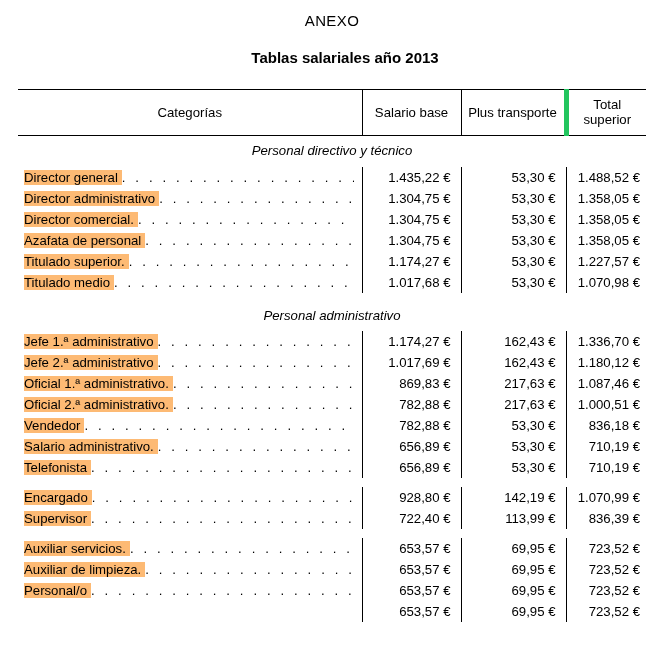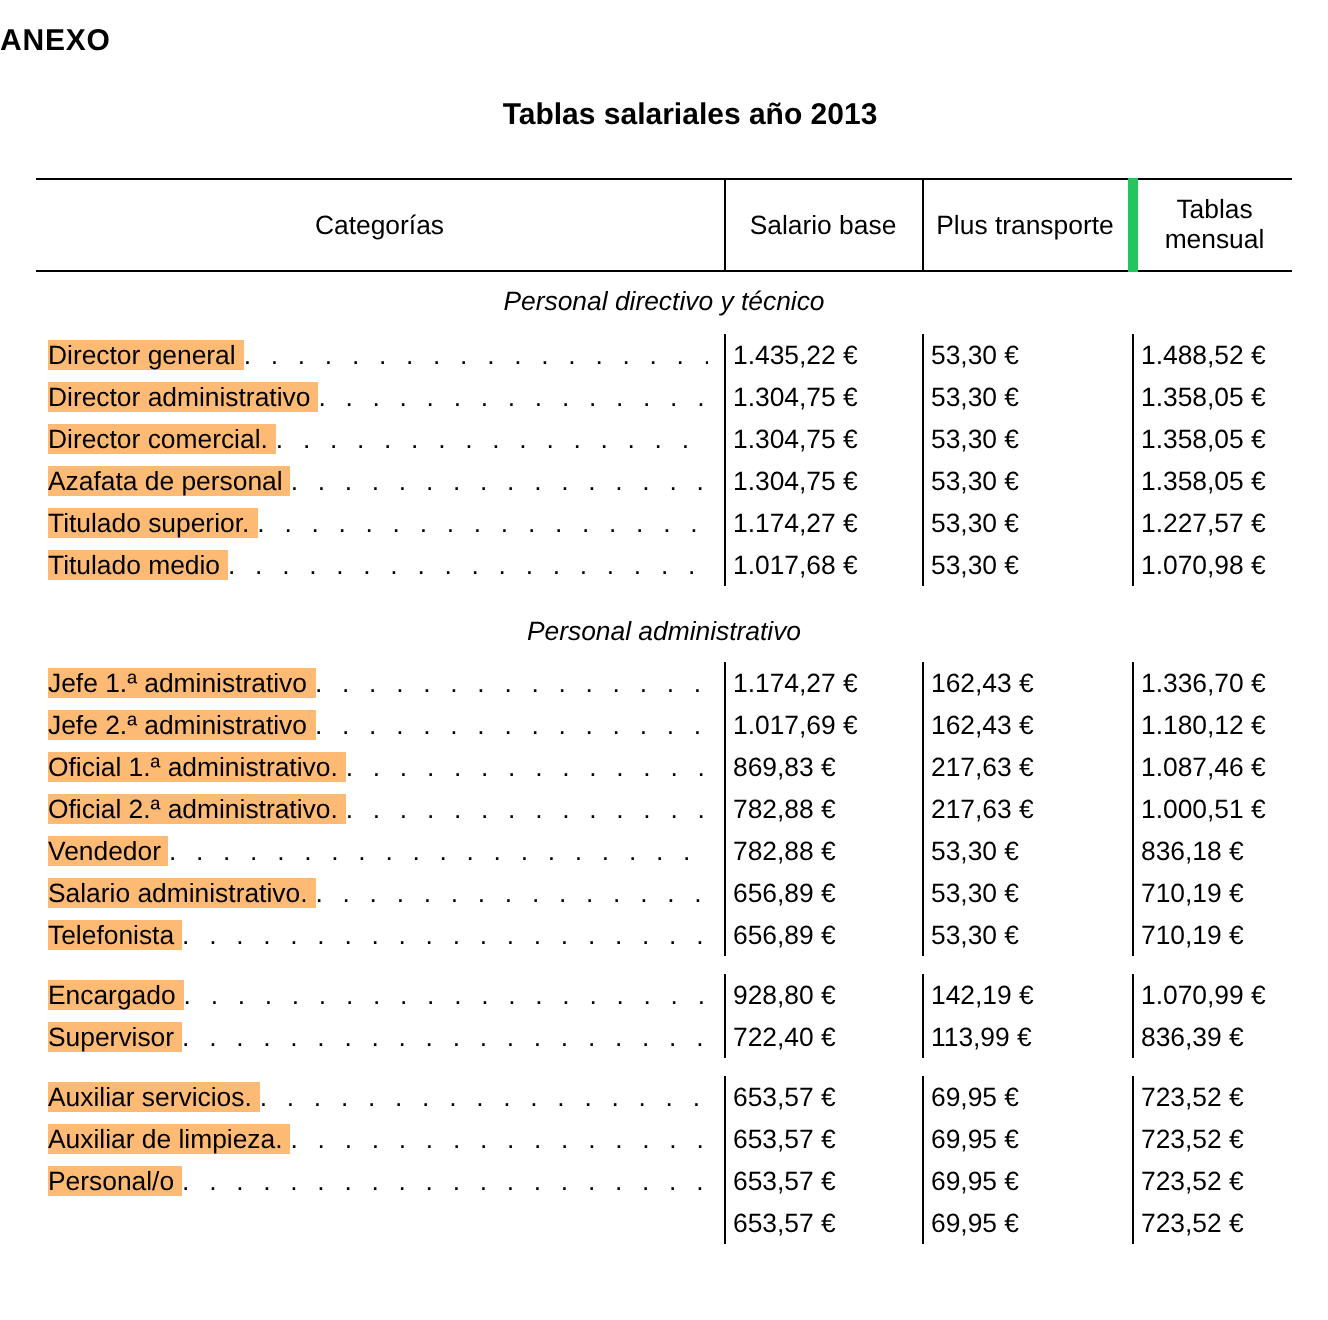--- a/index.html
+++ b/index.html
@@ -19,22 +19,23 @@
 
   .page {
     position: relative;
     width: 664px;
     height: 660px;
     box-sizing: border-box;
   }
 
   
   .doc-title {
+    text-align: center;
     font-size: 15px;
-    font-weight: bold;
+    font-weight: normal;
     letter-spacing: 0.4px;
     margin: 0;
     padding-top: 12px;
     line-height: 18px;
   }
   .doc-subtitle {
     text-align: center;
     font-size: 15px;
     font-weight: bold;
     margin: 0;
@@ -125,20 +126,21 @@
     z-index: 2;
   }
   .leader {
     position: relative;
     z-index: 1;
     letter-spacing: 3.1px;
     font-size: 13.2px;
   }
 
   tr.data-row td.num {
+    text-align: right;
     padding-right: 10px;
     padding-left: 4px;
   }
   tr.data-row td.num.base  { border-right: 1px solid #000; }
   tr.data-row td.num.plus  { border-right: 1px solid #000; }
   tr.data-row td.num.total { border-right: none; padding-right: 6px; }
 
   
   tr.spacer td {
     height: 9px;
@@ -163,21 +165,21 @@
         <col class="c-cat">
           <col class="c-base">
           <col class="c-plus">
           <col class="c-total">
       </colgroup>
       <thead>
         <tr>
           <th class="h-cat">Categorías</th>
           <th class="h-base">Salario base</th>
           <th class="h-plus">Plus transporte</th>
-          <th class="h-total">Tablas mensual</th>
+          <th class="h-total">Total superior</th>
         </tr>
       </thead>
       <tbody id="salary-body">
           <tr class="section-row">
             <td colspan="4">Personal directivo y técnico</td>
           </tr>
           <tr class="data-row">
             <td class="cat">
               <span class="cat-inner"><span class="cat-label">Director general</span><span class="leader">. . . . . . . . . . . . . . . . . . . . . . . . . . . . . . . . . . . . . . . . </span></span>
             </td>

